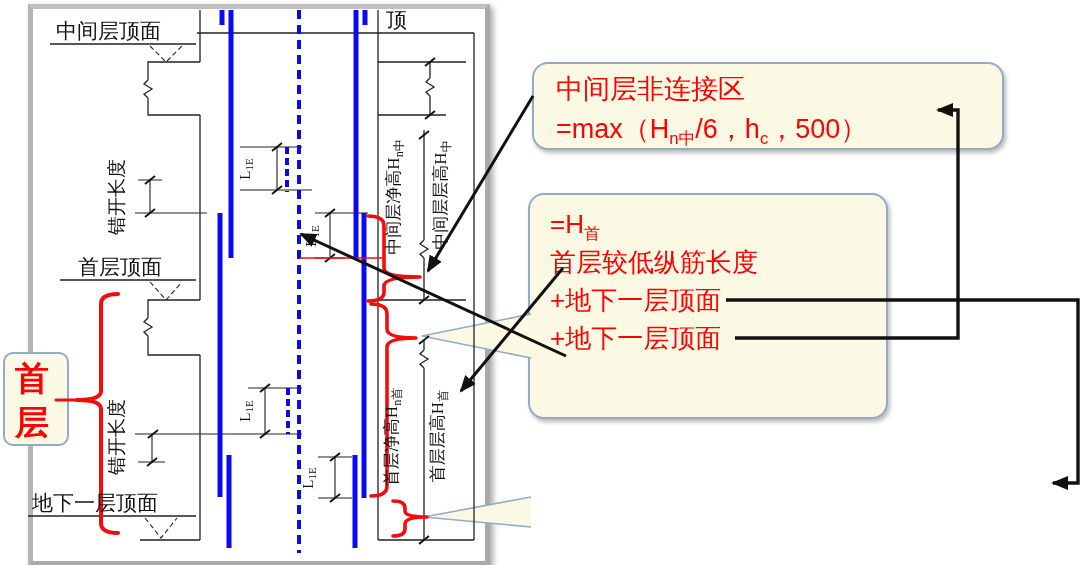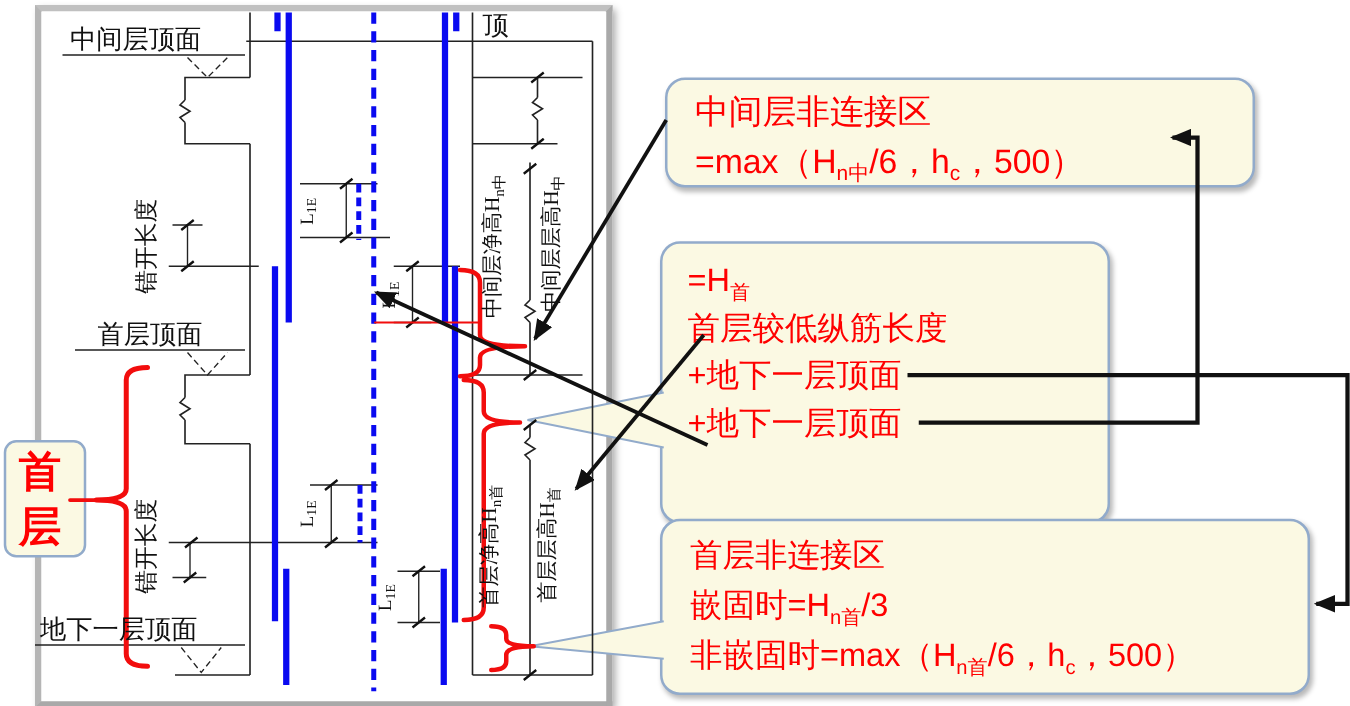--- a/index.html
+++ b/index.html
@@ -49,25 +49,20 @@
     <div><span>=max（H</span><sub>n中</sub><span>/6，h</span><sub>c</sub><span>，500）</span></div>
   </div>
 
   <div id="box2" class="callout">
     <div><span>=H</span><sub>首</sub></div>
     <div>首层较低纵筋长度</div>
     <div>+地下一层顶面</div>
     <div>+地下一层顶面</div>
   </div>
 
-  <div id="box3" class="callout">
-    <div>首层非连接区</div>
-    <div><span>嵌固时=H</span><sub>n首</sub><span>/3</span></div>
-    <div><span>非嵌固时=max（H</span><sub>n首</sub><span>/6，h</span><sub>c</sub><span>，500）</span></div>
-  </div>
 
   <svg class="overlay" viewBox="0 0 1080 565">
     <defs>
       <marker id="ah" markerUnits="userSpaceOnUse" markerWidth="18" markerHeight="14" refX="15" refY="7" orient="auto">
         <path d="M0,0 L17,7 L0,14 z" fill="#111"></path>
       </marker>
     </defs>
 
     <g>
       <polygon points="531,314 531,358 422,336" fill="#fbf9e3"></polygon>

